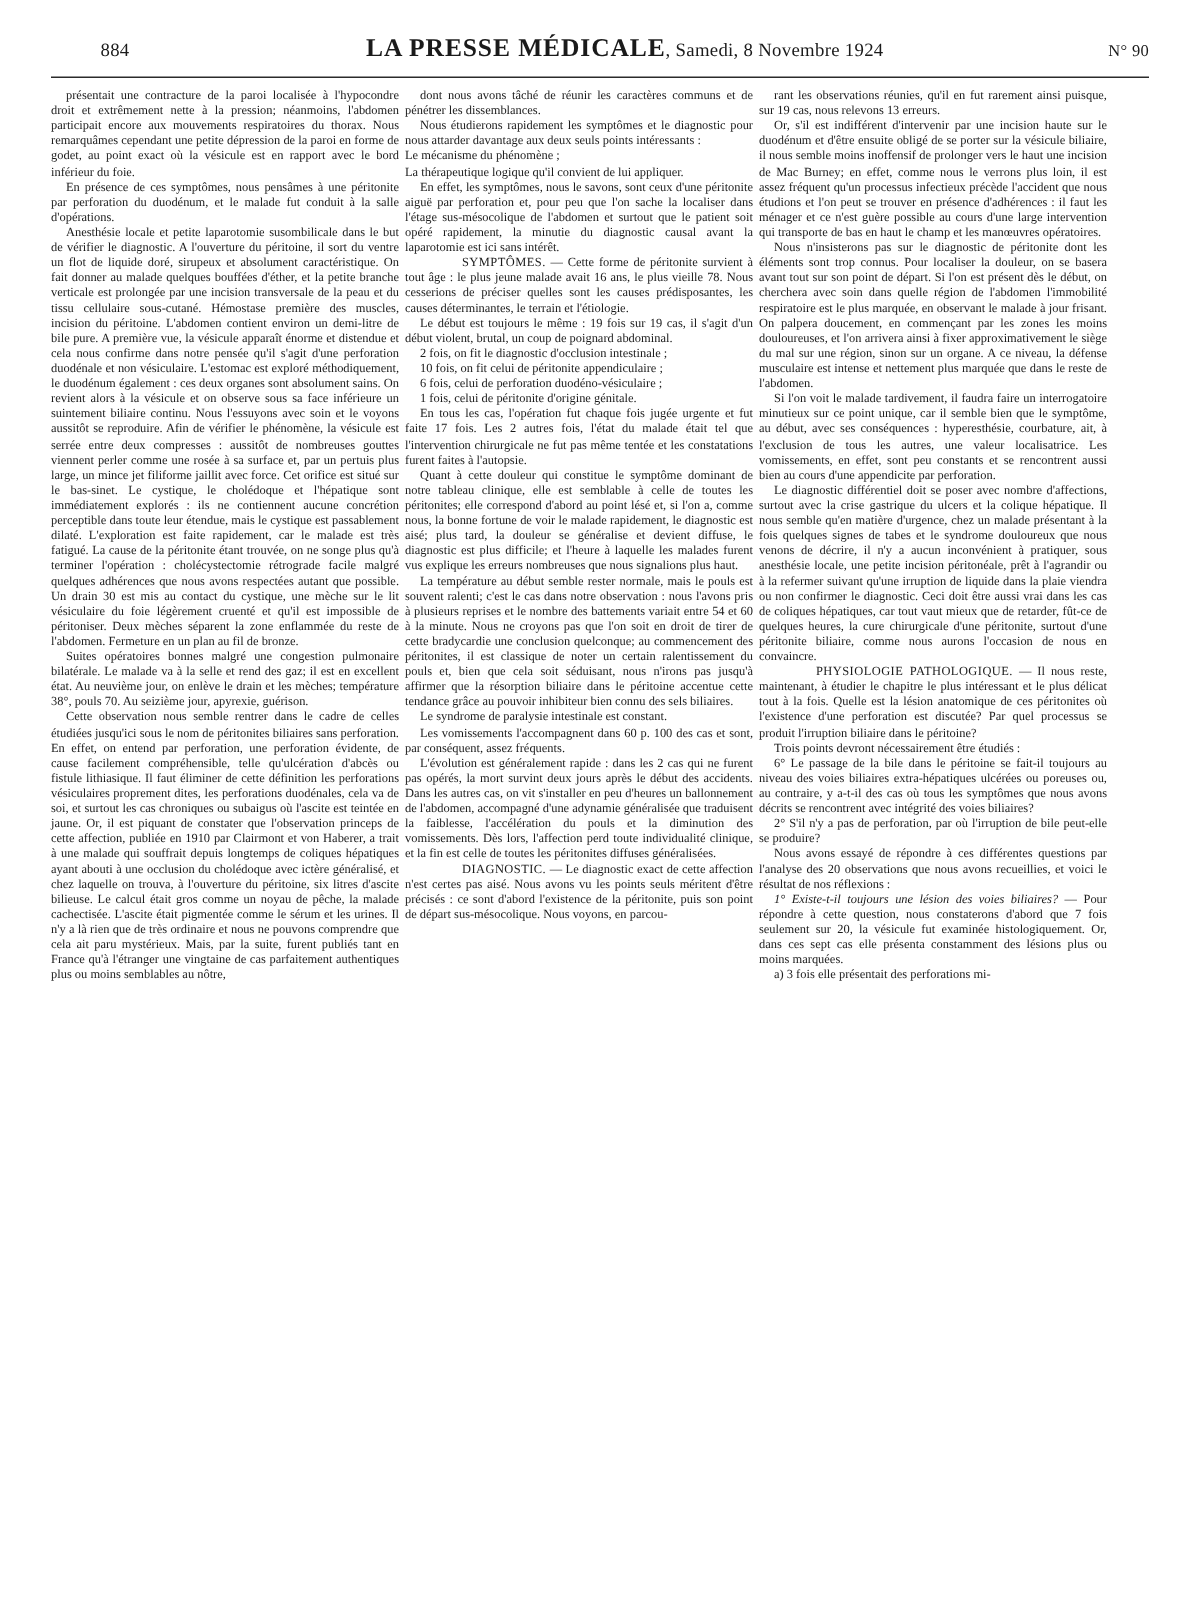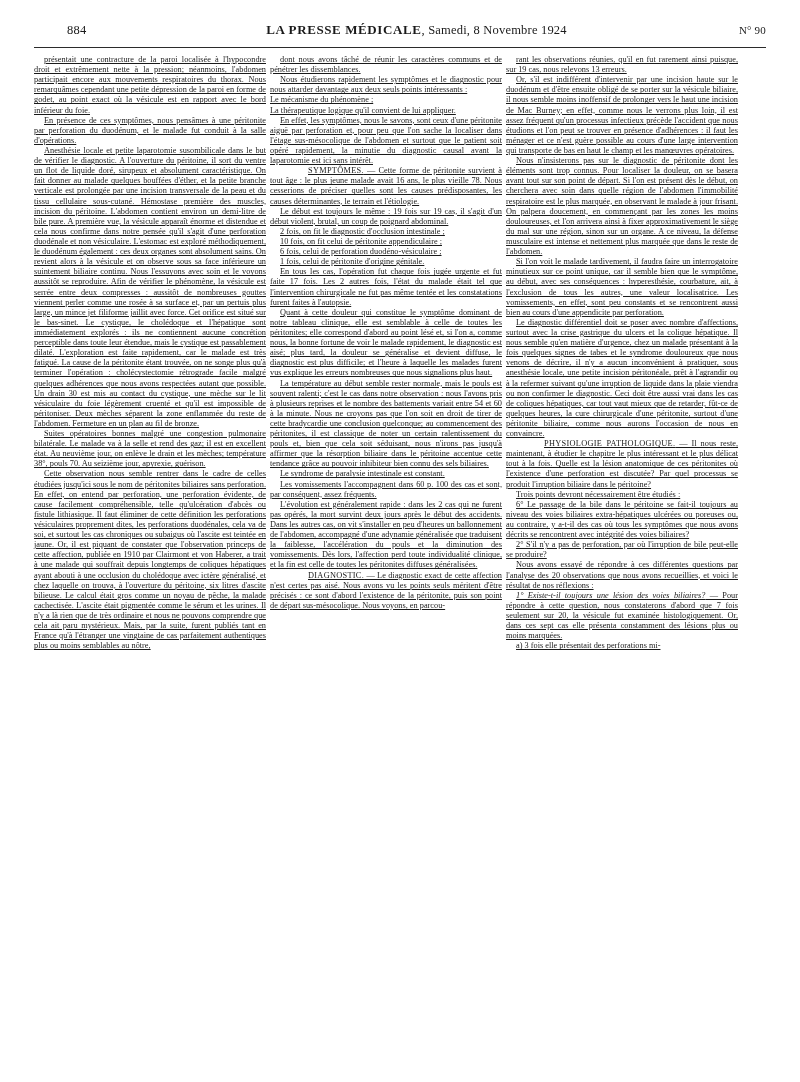--- a/index.html
+++ b/index.html
@@ -43,35 +43,34 @@
     font-size: 11px;
   }
   .masthead .title {
     flex: 1;
     text-align: center;
     white-space: nowrap;
   }
   .masthead .title .journal {
     font-weight: bold;
     letter-spacing: .6px;
-    font-size: 13px;
+    font-size: 17px;
   }
   .masthead .title .date {
     font-size: 12.5px;
   }
   .rule {
     border-top: 1px solid #2b2b2b;
     margin: 0 0 7px 0;
   }
   
   .columns {
     display: flex;
     gap: 4px;
     height: 1010px;
-    text-decoration: underline;
   }
   .col {
     width: 232px;
     font-size: 8.3px;
     line-height: 1.22;
     text-align: justify;
     text-justify: inter-word;
     hyphens: auto;
   }
   .col p {

